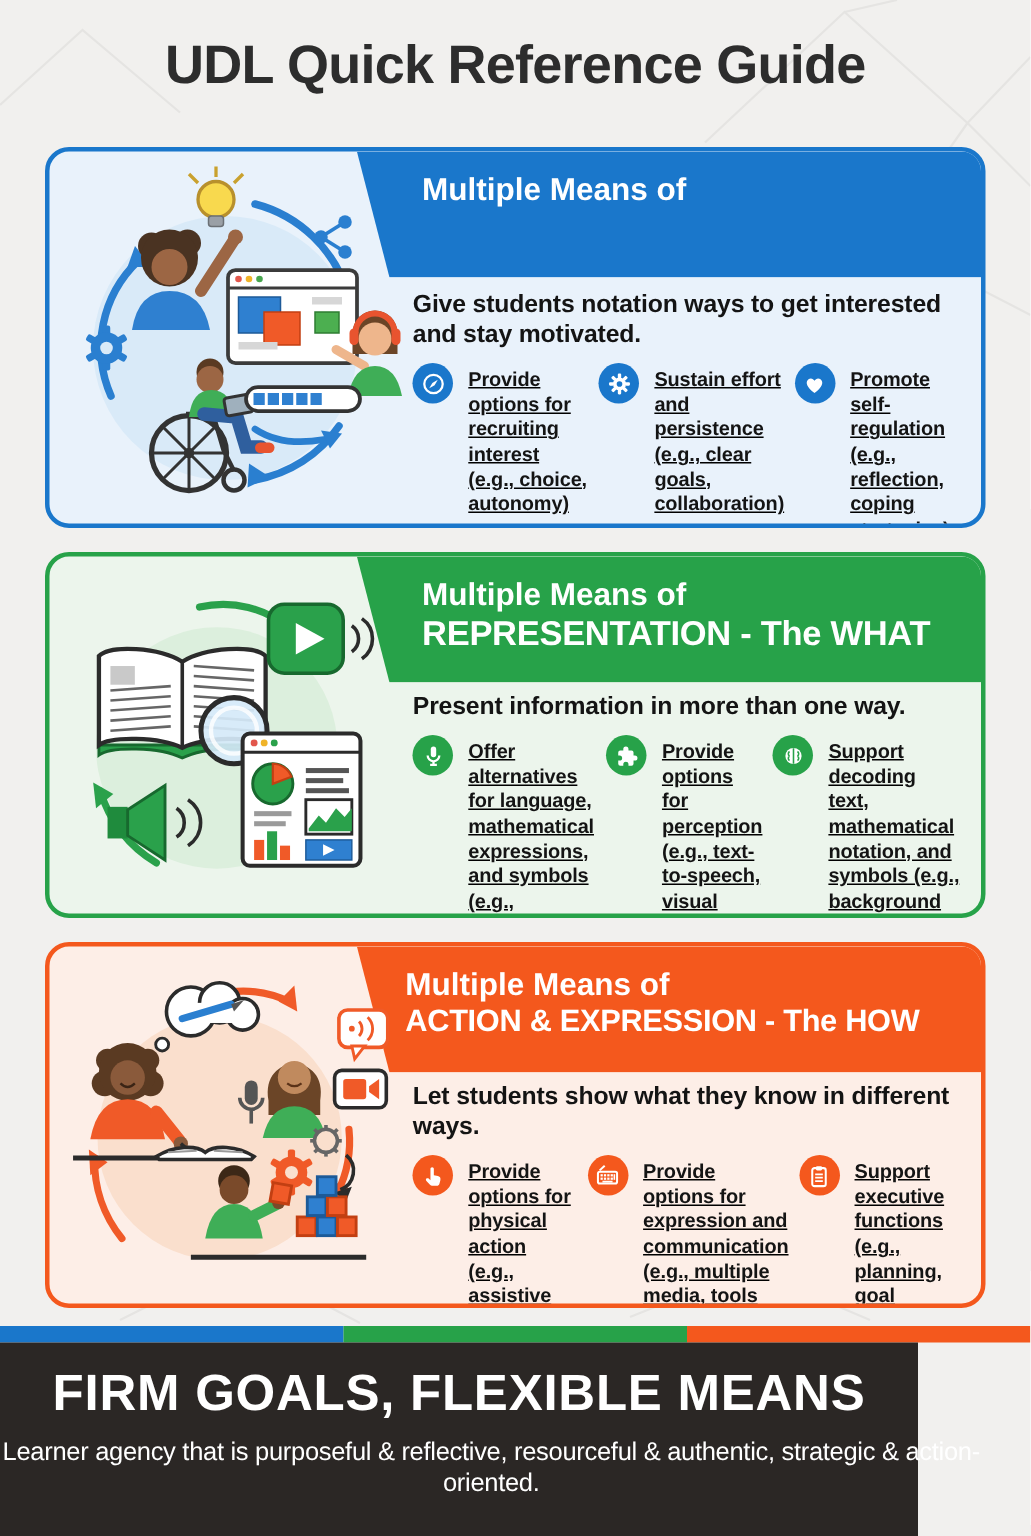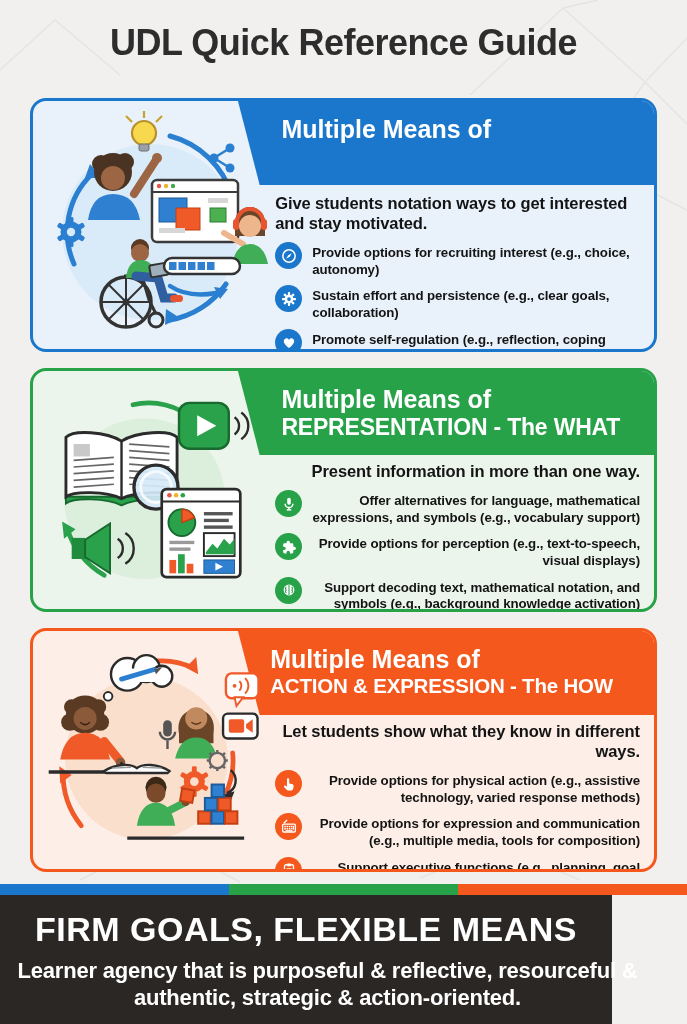--- a/index.html
+++ b/index.html
@@ -13,46 +13,46 @@
   .card1{top:98px;height:254px;background:#e9f2fb;border-color:#1a77cb;}
   .card2{top:368px;height:244px;background:#ecf5ec;border-color:#27a249;}
   .card3{top:628px;height:244px;background:#fdeee7;border-color:#f4581d;}
   .band{position:absolute;top:0;left:0;right:0;height:84px;
     clip-path:polygon(33% 0,100% 0,100% 100%,36.5% 100%);}
   .card1 .band{background:#1a77cb;}
   .card2 .band{background:#27a249;}
   .card3 .band{background:#f4581d;}
   .band-text{position:absolute;left:40%;top:13px;color:#fff;line-height:1.2;}
   .card3 .band-text{left:38.2%;}
-  .band-line1{font-size:25px;font-weight:700;}
+  .band-line1{font-size:21px;font-weight:700;}
   .band-line2{font-size:23px;font-weight:800;letter-spacing:-0.2px;}
   .card3 .band-line2{font-size:20.5px;}
   .band-line2 .mid{font-weight:600;}
   .content{position:absolute;left:39%;right:14px;top:92px;}
-  .card2 .content,.card3 .content{top:90px;text-align:right;}
+  .card2 .content,.card3 .content{top:90px;}
   .subtitle{font-size:16.5px;font-weight:800;color:#141414;line-height:1.22;letter-spacing:-0.1px;}
-  .bullets{margin-top:9px;display:flex;flex-direction:column;gap:7px;}
+  .bullets{margin-top:9px;display:flex;flex-direction:row;gap:7px;text-decoration:underline;}
   .bullet{display:flex;align-items:flex-start;gap:10px;}
   .chip{width:27px;height:27px;border-radius:50%;flex:0 0 27px;display:flex;align-items:center;justify-content:center;}
   .card1 .chip{background:#1a77cb;}
   .card2 .chip{background:#27a249;}
   .card3 .chip{background:#f4581d;}
   .chip svg{width:18px;height:18px;display:block;}
   .btext{font-size:13.3px;font-weight:700;color:#141414;line-height:1.25;padding-top:3px;letter-spacing:-0.1px;}
   .illus{position:absolute;left:5px;top:5px;bottom:5px;width:236px;}
   .illus svg{display:block;width:100%;height:100%;}
   
   .stripe{position:absolute;top:884px;left:0;width:687px;height:11px;display:flex;}
   .stripe div{flex:1;}
   .stripe-blue{background:#1a77cb;}
   .stripe-green{background:#27a249;}
   .stripe-orange{background:#f4581d;}
   .footer{position:absolute;top:895px;left:0;width:612px;bottom:0;background:#2b2725;color:#fff;text-align:center;}
   .footer-title{margin-top:15px;font-size:34px;font-weight:800;letter-spacing:0.5px;}
-  .footer-sub{margin:8px auto 0;width:655px;font-size:22px;font-weight:700;line-height:1.24;letter-spacing:-0.2px;}
+  .footer-sub{margin:8px auto 0;width:655px;font-size:17px;font-weight:400;line-height:1.24;letter-spacing:-0.2px;}
 </style>
 </head>
 <body>
 
 <div class="poster">
 
   <svg class="mesh" viewBox="0 0 687 1024">
     <g stroke="#e5e4e2" stroke-width="1.5" fill="none">
       <path d="M470 95 L563 8 L645 82 L687 38"></path>
       <path d="M563 8 L598 0 M645 82 L687 124 M645 82 L590 160 L687 210"></path>

